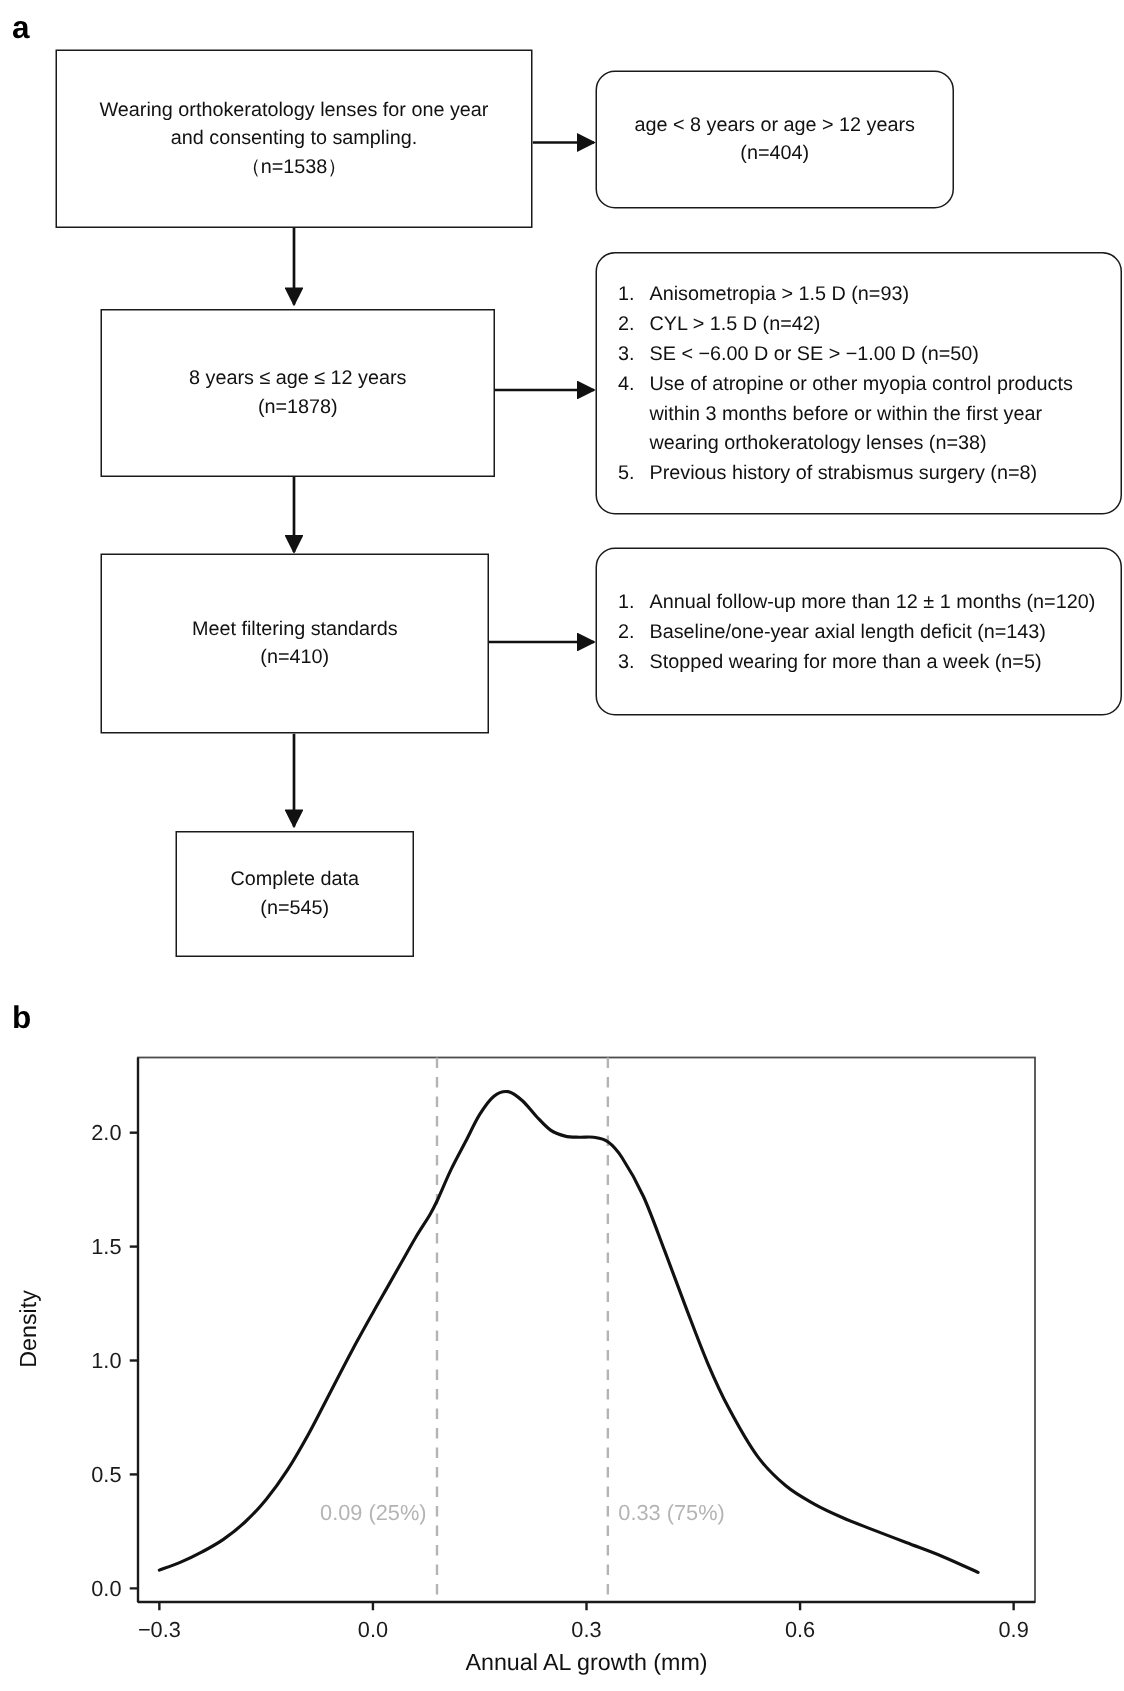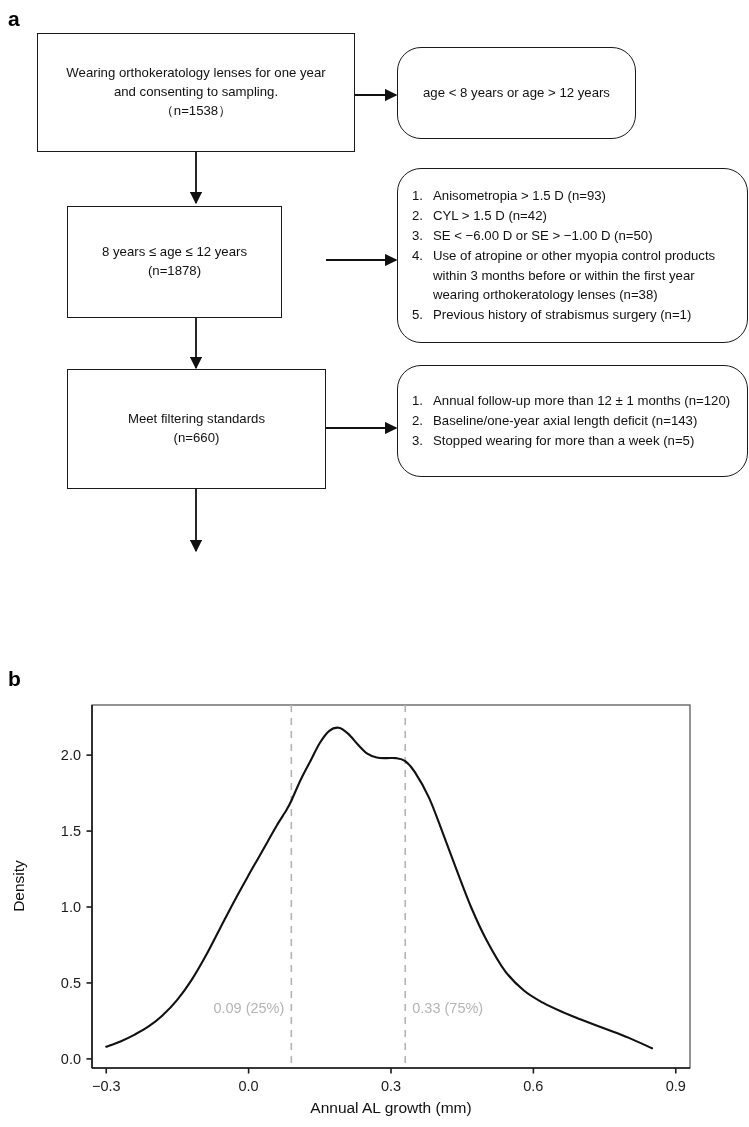--- a/index.html
+++ b/index.html
@@ -39,21 +39,21 @@
     display: flex;
     align-items: center;
     justify-content: center;
     text-align: center;
     font-size: 13.2px;
     line-height: 1.42;
     color: #111;
     padding: 4px 8px;
   }
   .fc-box.rounded {
-    border-radius: 24px;
+    border-radius: 13px;
     text-align: left;
     justify-content: flex-start;
   }
   .fc-box.rounded.centered {
     text-align: center;
     justify-content: center;
   }
   .fc-list {
     list-style: none;
     margin: 0;
@@ -136,24 +136,25 @@
     <div>
       <div>Wearing orthokeratology lenses for one year</div>
       <div>and consenting to sampling.</div>
       <div>（n=1538）</div>
     </div>
   </div>
 
   <div class="fc-box rounded centered" style="left:397px; top:47px; width:239px; height:92px;">
     <div>
       <div>age &lt; 8 years or age &gt; 12 years</div>
-    </div>
-  </div>
-
-  <div class="fc-box" style="left:67px; top:206px; width:215px; height:112px;">
+      <div>(n=404)</div>
+    </div>
+  </div>
+
+  <div class="fc-box" style="left:67px; top:206px; width:263px; height:112px;">
     <div>
       <div>8 years ≤ age ≤ 12 years</div>
       <div>(n=1878)</div>
     </div>
   </div>
 
   <div class="fc-box rounded" style="left:397px; top:168px; width:351px; height:175px; padding:10px 10px 10px 14px;">
     <ol class="fc-list">
       <li>
           <span class="num">1.</span>
@@ -166,49 +167,55 @@
       <li>
           <span class="num">3.</span>
           <span class="txt">SE &lt; −6.00 D or SE &gt; −1.00 D (n=50)</span>
         </li>
       <li>
           <span class="num">4.</span>
           <span class="txt">Use of atropine or other myopia control products within 3 months before or within the first year wearing orthokeratology lenses (n=38)</span>
         </li>
       <li>
           <span class="num">5.</span>
-          <span class="txt">Previous history of strabismus surgery (n=1)</span>
+          <span class="txt">Previous history of strabismus surgery (n=8)</span>
         </li>
     </ol>
   </div>
 
   <div class="fc-box" style="left:67px; top:369px; width:259px; height:120px;">
     <div>
       <div>Meet filtering standards</div>
-      <div>(n=660)</div>
+      <div>(n=410)</div>
     </div>
   </div>
 
   <div class="fc-box rounded" style="left:397px; top:365px; width:351px; height:112px; padding:10px 10px 10px 14px;">
     <ol class="fc-list">
       <li>
           <span class="num">1.</span>
           <span class="txt">Annual follow-up more than 12 ± 1 months (n=120)</span>
         </li>
       <li>
           <span class="num">2.</span>
           <span class="txt">Baseline/one-year axial length deficit (n=143)</span>
         </li>
       <li>
           <span class="num">3.</span>
           <span class="txt">Stopped wearing for more than a week (n=5)</span>
         </li>
     </ol>
   </div>
 
+  <div class="fc-box" style="left:117px; top:554px; width:159px; height:84px;">
+    <div>
+      <div>Complete data</div>
+      <div>(n=545)</div>
+    </div>
+  </div>
 </div>
 
 <div id="plot-area">
   <svg id="plot-svg" viewBox="0 0 749 467">
 
     <rect id="plot-frame" x="92" y="45" width="598" height="363" fill="#ffffff" stroke="#4d4d4d" stroke-width="1.2"></rect>
 
     <g id="quantile-lines">
         <line x1="291.33333333333337" y1="45" x2="291.33333333333337" y2="408" stroke="#b4b4b4" stroke-width="1.6" stroke-dasharray="7,6"></line>
         <line x1="405.23809523809524" y1="45" x2="405.23809523809524" y2="408" stroke="#b4b4b4" stroke-width="1.6" stroke-dasharray="7,6"></line>

